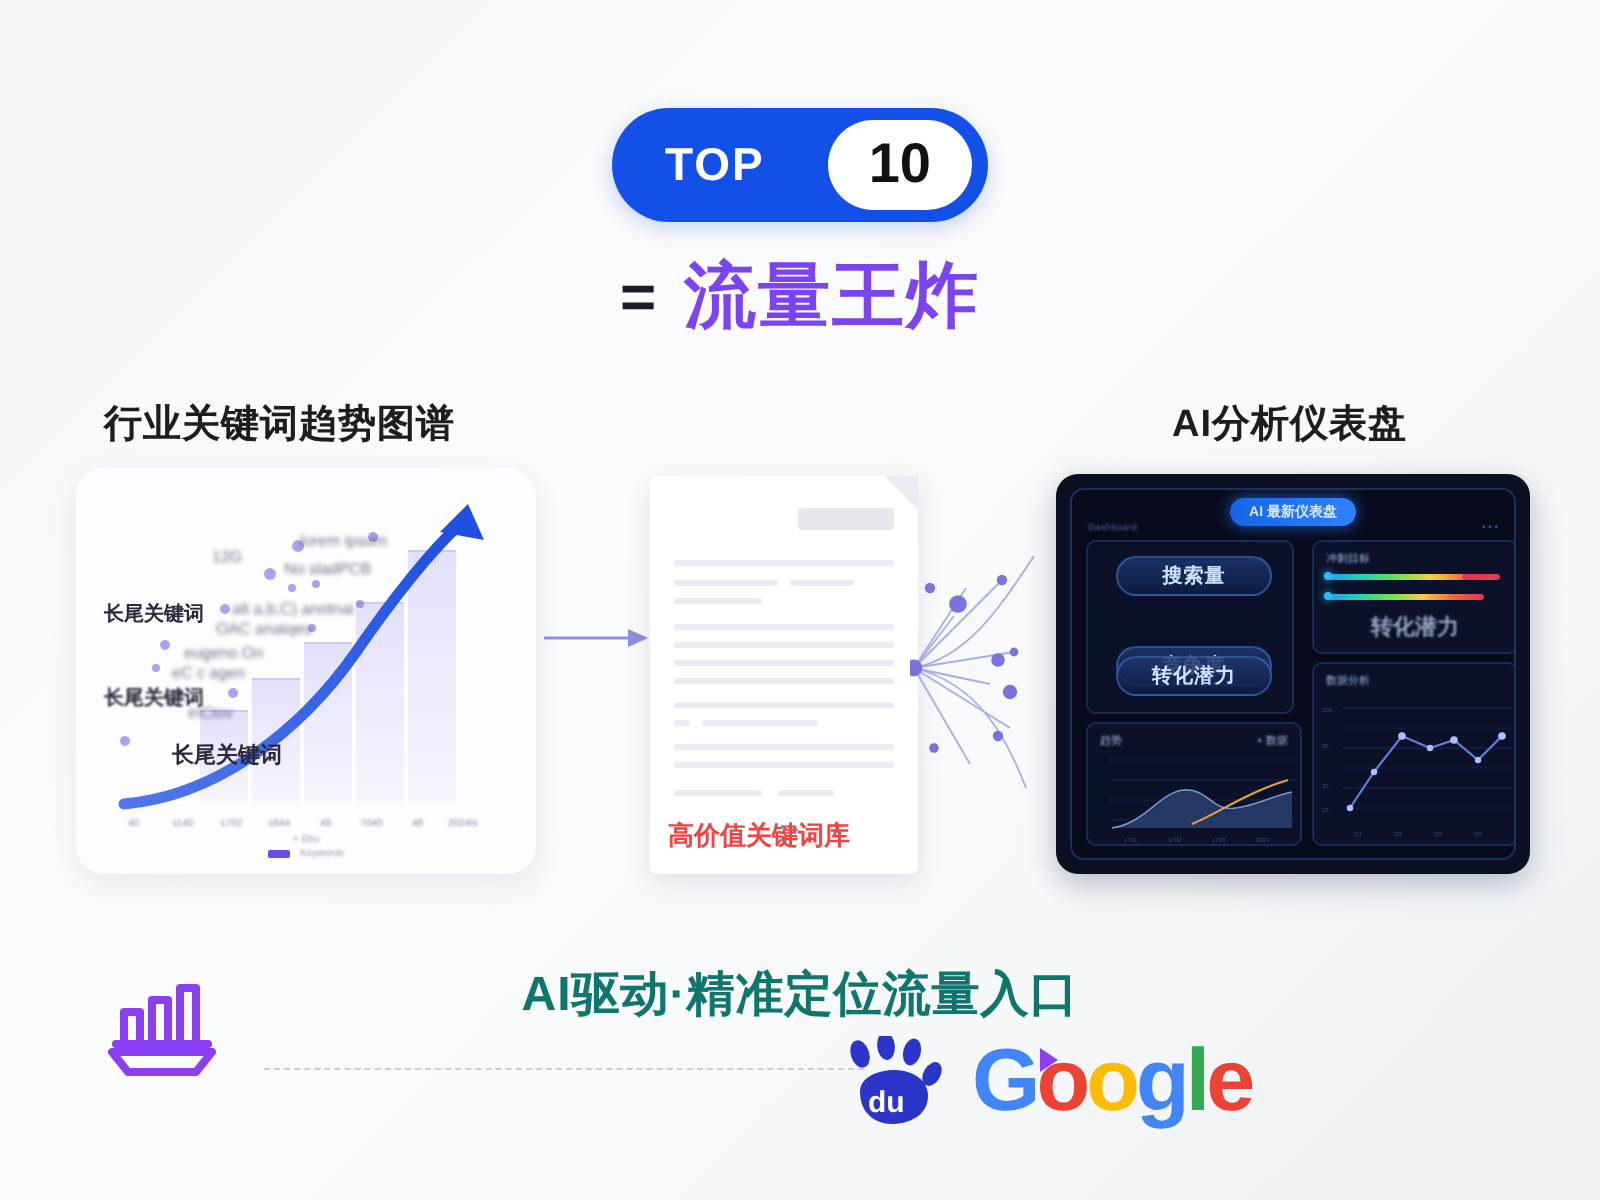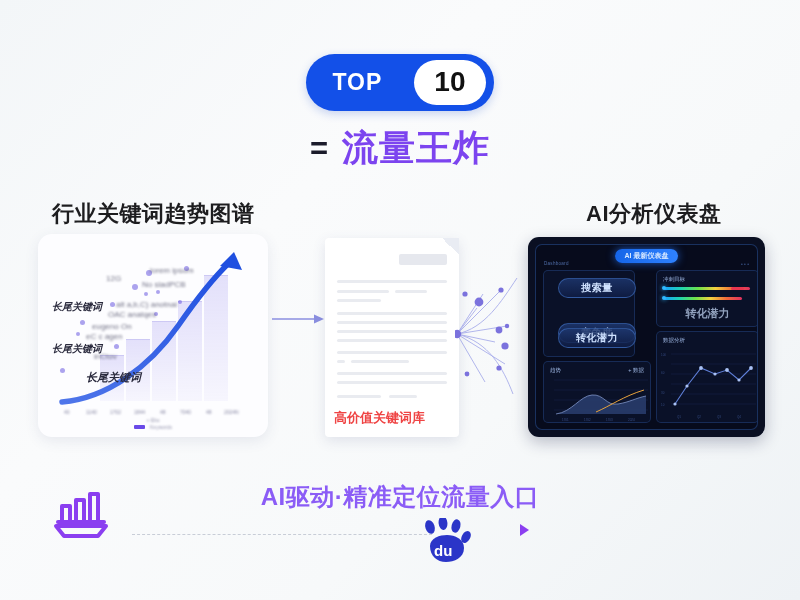--- a/index.html
+++ b/index.html
@@ -39,21 +39,21 @@
     position: absolute; left: 0; right: 0; top: 124px;
     display: flex; justify-content: center; align-items: center;
     gap: 14px;
   }
   .t-red { color: #ee1111; font-size: 35px; font-weight: bold; letter-spacing: .5px; }
   .t-eq  { color: #1b1b2b; font-size: 31px; font-weight: bold; }
   .t-pur { color: #7c44ef; font-size: 36px; font-weight: bold; letter-spacing: 1px; }
 
   
   .head {
-    position: absolute; font-size: 22px; font-weight: bold;
+    position: absolute; font-size: 19px; font-weight: bold;
     color: #1d1d1f; letter-spacing: .5px; white-space: nowrap;
   }
   .head-left  { left: 52px; top: 199px; }
   .head-right { left: 586px; top: 199px; }
 
   
   .chart-card {
     position: absolute; left: 38px; top: 234px; width: 230px; height: 203px;
     background: #fdfdff; border-radius: 14px;
     box-shadow: 0 4px 14px rgba(60,70,120,.10);
@@ -65,21 +65,20 @@
     background: linear-gradient(180deg, rgba(126,112,232,.20), rgba(126,112,232,.05));
     border-top: 1px solid rgba(110,96,222,.30);
   }
   .blurtext {
     position: absolute; color: #3a3a55; font-size: 8px;
     filter: blur(1.1px); white-space: nowrap; opacity: .72;
   }
   .kw {
     position: absolute; color: #2a2a3d; font-weight: bold;
     white-space: nowrap;
-    font-style: italic;
   }
   .kw1 { left: 14px; top: 66px; font-size: 10px; }
   .kw2 { left: 14px; top: 108px; font-size: 10px; filter: blur(.5px); }
   .kw3 { left: 48px; top: 136px; font-size: 11px; }
   .dot {
     position: absolute; border-radius: 50%;
     background: #6a5ae0; opacity: .55;
   }
   .axis-lbl {
     position: absolute; bottom: 22px; font-size: 5px; color: #8a8aa5;
@@ -144,21 +143,21 @@
   }
   .dash-sub {
     position: absolute; left: 8px; top: 16px;
     font-size: 4.5px; color: #4f6da8; filter: blur(.5px); letter-spacing: .3px;
   }
   .dash-dots { position: absolute; right: 8px; top: 16px; font-size: 5px; color: #3c5890; }
   .panel {
     position: absolute; border: 1px solid rgba(55,105,195,.30);
     border-radius: 5px; background: rgba(12,20,45,.7);
   }
-  .p-pills { left: 7px; top: 25px; width: 92px; height: 87px; }
+  .p-pills { left: 7px; top: 25px; width: 104px; height: 87px; }
   .p-area  { left: 7px; top: 116px; width: 108px; height: 62px; }
   .p-gauge { left: 120px; top: 25px; width: 103px; height: 57px; }
   .p-line  { left: 120px; top: 86px; width: 103px; height: 92px; }
 
   .pill {
     position: absolute; left: 14px; width: 78px; height: 20px;
     border-radius: 11px;
     background: linear-gradient(180deg, rgba(30,55,110,.85), rgba(16,30,70,.85));
     border: 1px solid rgba(80,140,235,.45);
     display: flex; align-items: center; justify-content: center;
@@ -187,21 +186,21 @@
   }
   .gauge-lbl {
     position: absolute; left: 0; right: 0; bottom: 5px; text-align: center;
     font-size: 11px; font-weight: bold; color: #a9bbd8;
     filter: blur(.5px); opacity: .85;
   }
 
   
   .tagline {
     position: absolute; left: 0; right: 0; top: 481px; text-align: center;
-    font-size: 24px; font-weight: bold; color: #8b5cf6; letter-spacing: .5px;
+    font-size: 24px; font-weight: bold; color: #0f766e; letter-spacing: .5px;
   }
   .dotline {
     position: absolute; left: 132px; top: 534px; width: 300px;
     border-top: 1px dashed #b9bfcc; opacity: .75;
   }
   .logo-icon { position: absolute; left: 46px; top: 484px; width: 78px; height: 62px; }
   .brands {
     position: absolute; left: 420px; top: 518px;
     display: flex; align-items: center; gap: 14px;
   }
@@ -455,14 +454,17 @@
         <ellipse cx="10" cy="9" rx="4.6" ry="7" transform="rotate(-18 10 9)"></ellipse>
         <ellipse cx="23" cy="5" rx="4.4" ry="7" transform="rotate(-6 23 5)"></ellipse>
         <ellipse cx="36" cy="8" rx="4.4" ry="6.8" transform="rotate(14 36 8)"></ellipse>
         <ellipse cx="46" cy="19" rx="4.2" ry="6.4" transform="rotate(30 46 19)"></ellipse>
         <path d="M10 28 C 10 20, 20 17, 27 17 C 35 17, 44 21, 44 30 C 44 40, 34 44, 26 44 C 17 44, 10 38, 10 28 Z"></path>
       </g>
       <text x="14" y="38" font-family="Liberation Sans, sans-serif" font-size="15" font-weight="bold" fill="#ffffff">du</text>
     </svg>
   </div>
 
+  <div class="google">
+    <span class="g-b">G</span><span class="g-r">o</span><span class="g-y">o</span><span class="g-b">g</span><span class="g-g">l</span><span class="g-r">e</span>
+  </div>
 </div>
 <div class="play-tri"></div>
 
 </body></html>

